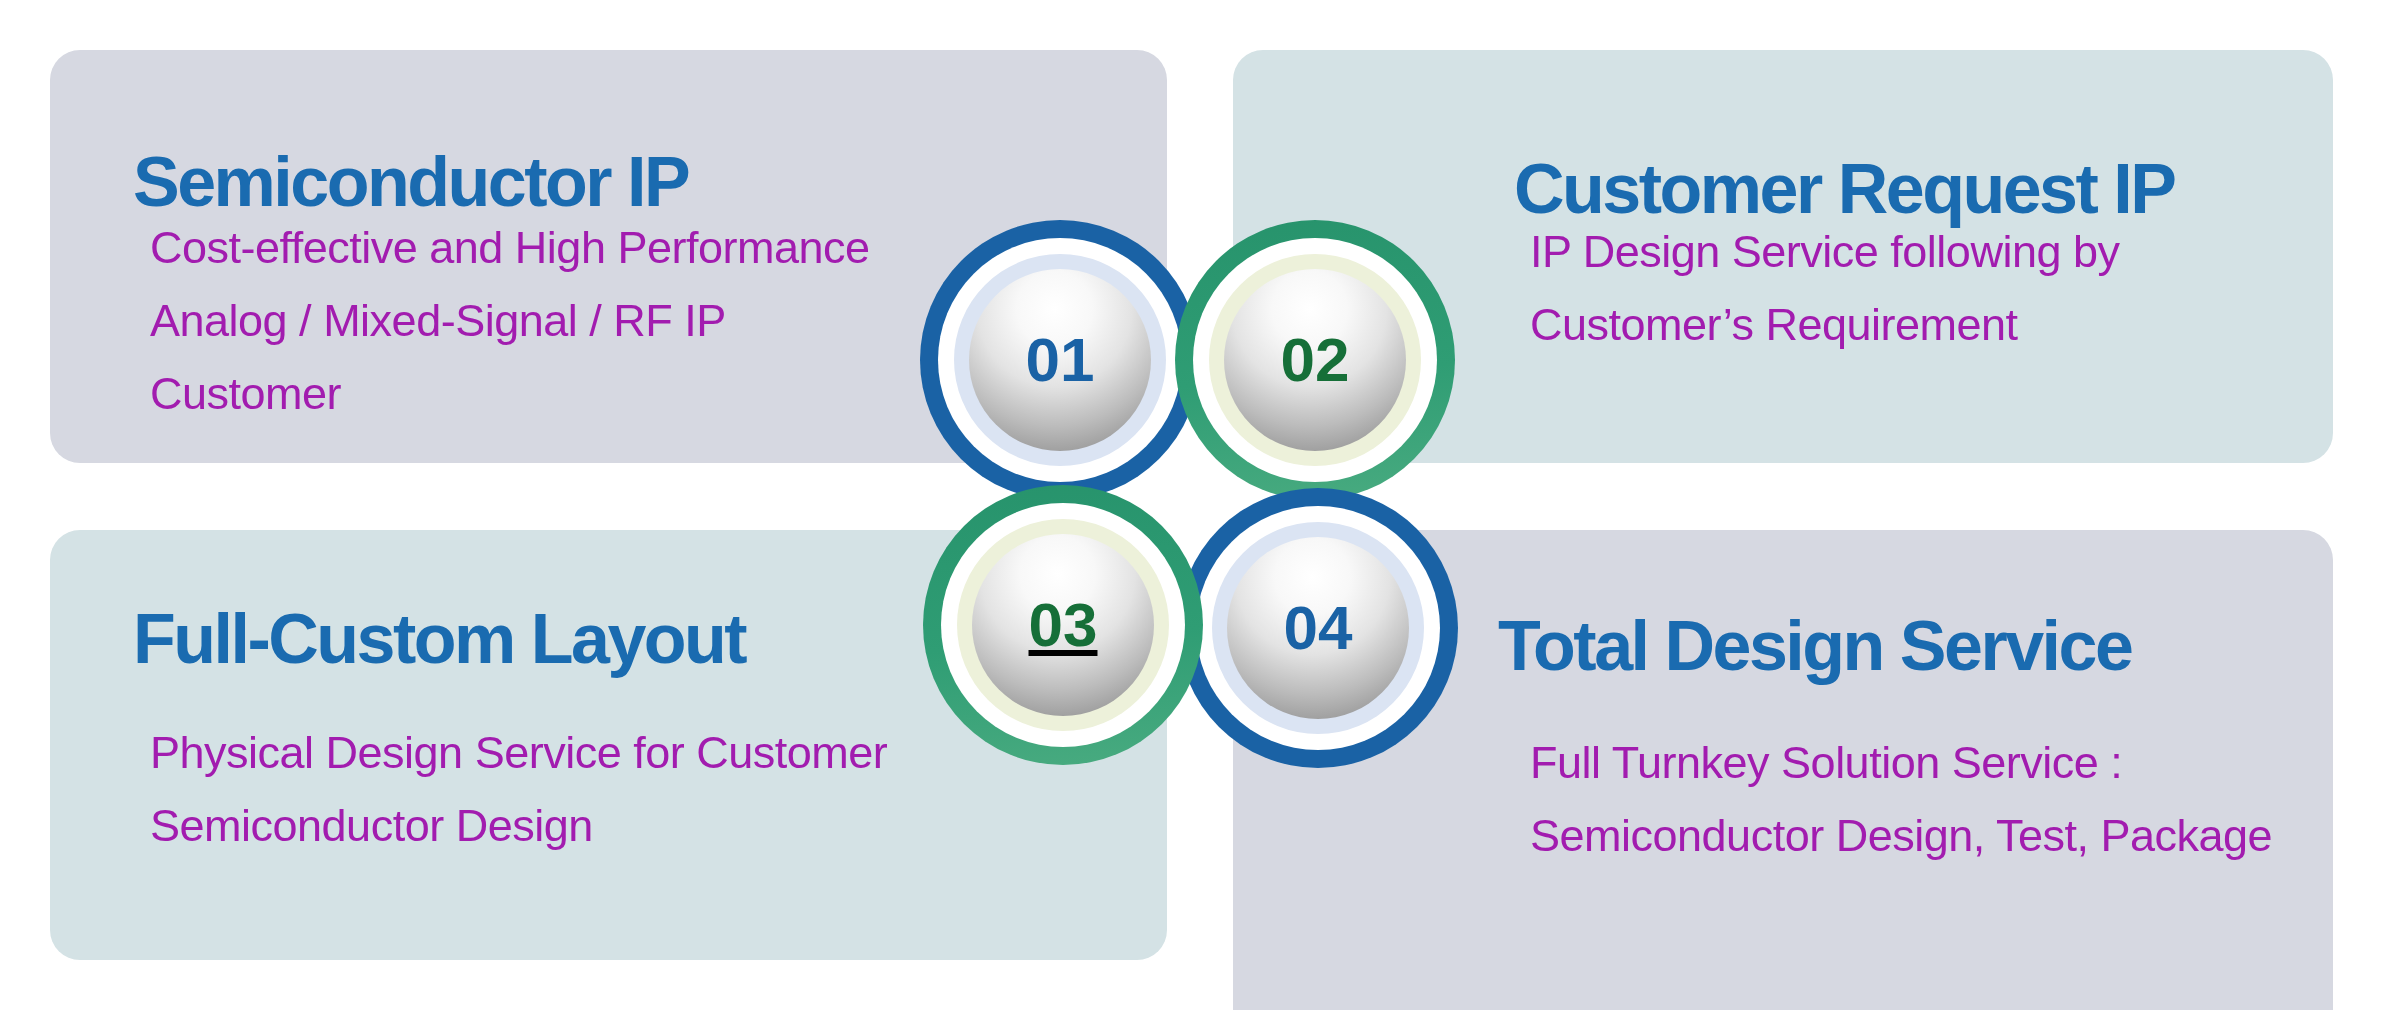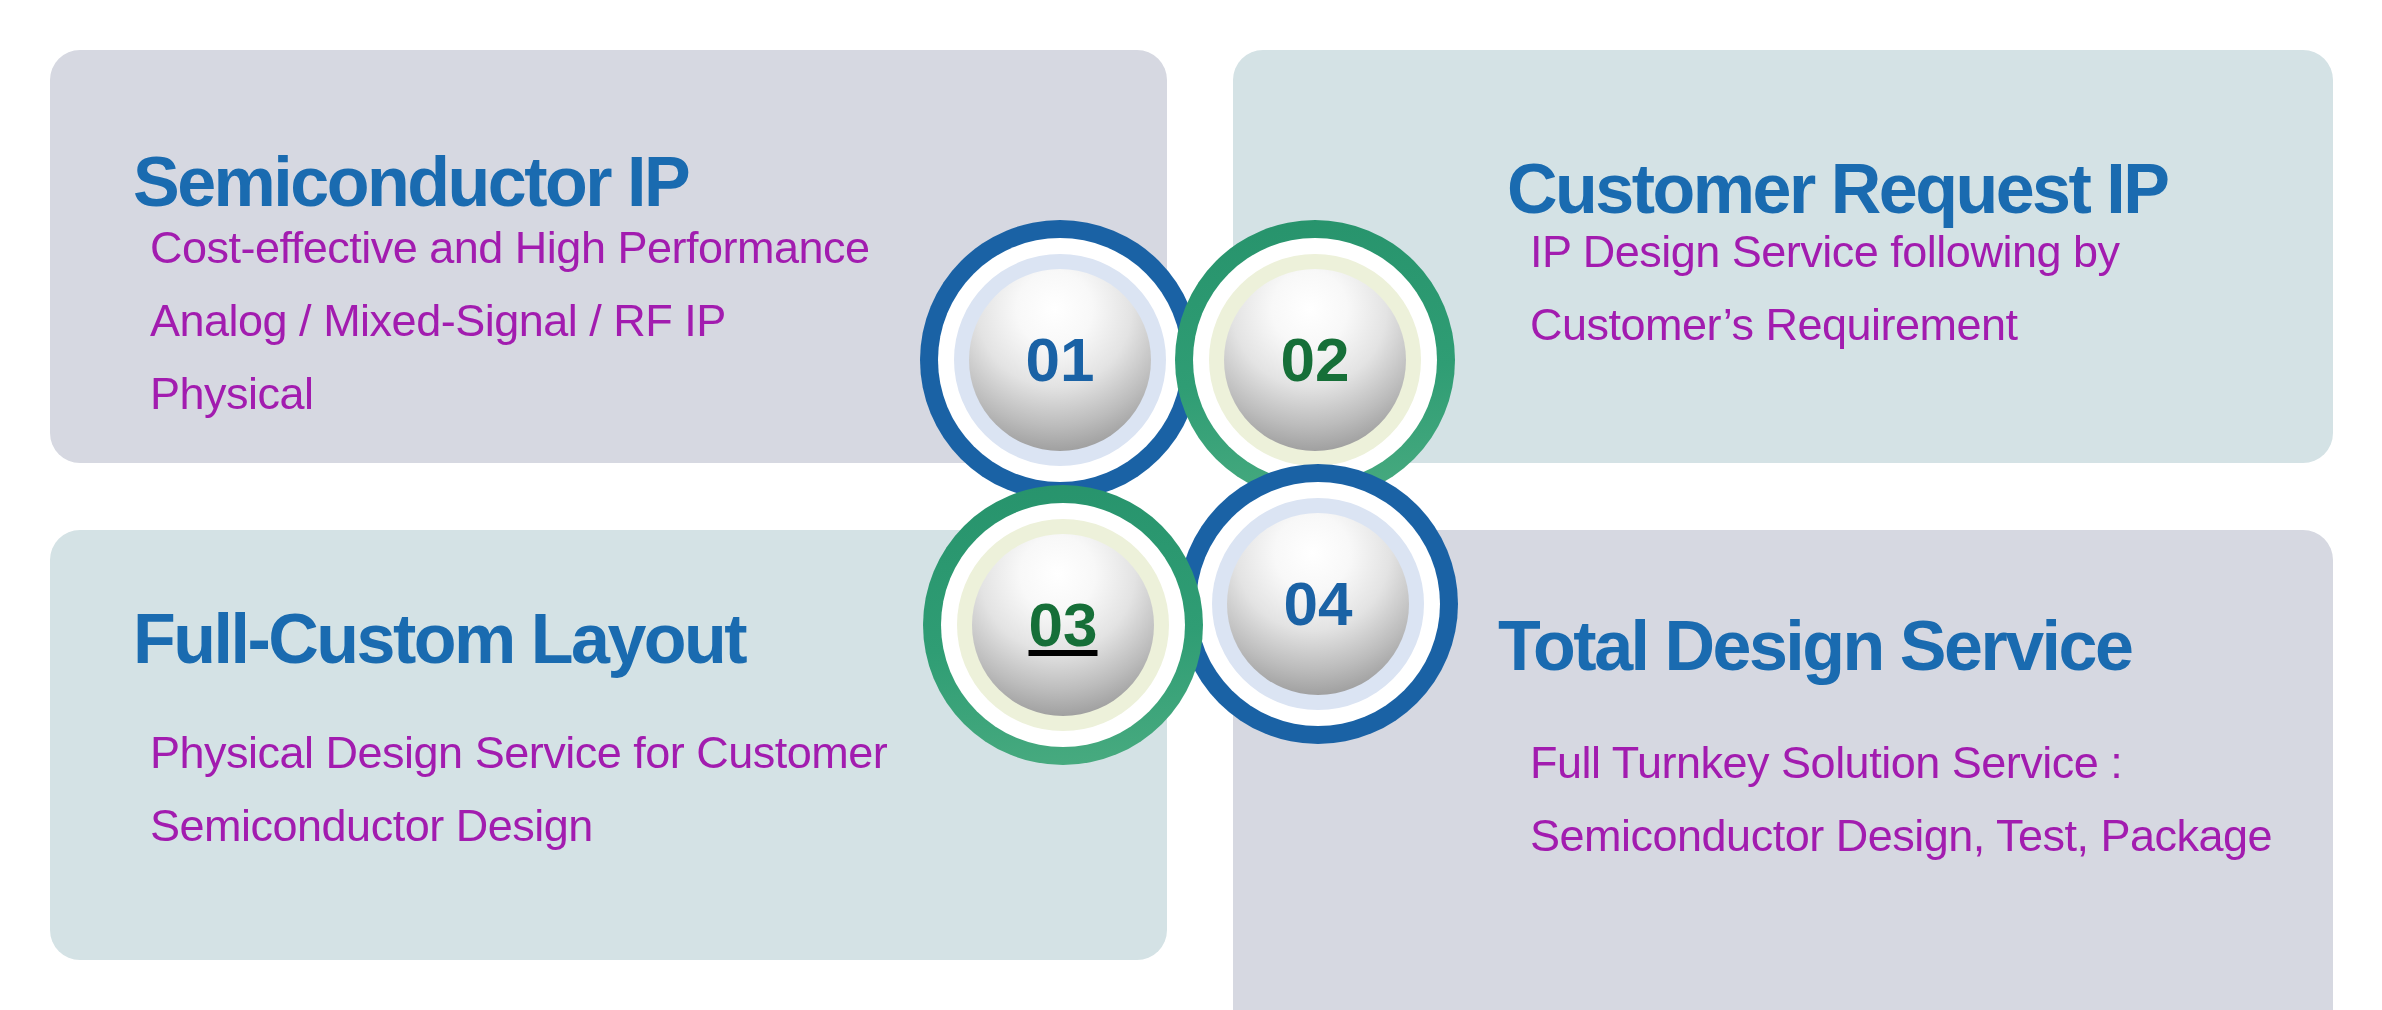--- a/index.html
+++ b/index.html
@@ -21,21 +21,21 @@
   .card-title{
     position:absolute;
     font-size:70px; font-weight:700; letter-spacing:-2.5px;
     color:#1a6bb0; line-height:1; white-space:nowrap;
   }
   .card-body{ position:absolute; color:#a21caf; font-size:45px; letter-spacing:-0.5px; }
   .body-line{ line-height:73px; white-space:nowrap; }
 
   .card-tl .card-title{ left:83px;  top:97px; }
   .card-tl .card-body { left:100px; top:161px; }
-  .card-tr .card-title{ left:274px; top:104px; }
+  .card-tr .card-title{ left:281px; top:104px; }
   .card-tr .card-body { left:297px; top:165px; }
   .card-bl .card-title{ left:83px;  top:74px; }
   .card-bl .card-body { left:100px; top:186px; }
   .card-br .card-title{ left:265px; top:81px; }
   .card-br .card-body { left:297px; top:196px; }
 
   
   .badge{
     position:absolute; width:280px; height:280px; border-radius:50%;
     padding:18px;
@@ -53,34 +53,34 @@
     display:flex; align-items:center; justify-content:center;
   }
   .badge-num{
     font-size:62px; font-weight:700; line-height:1;
   }
   .badge.blue  .badge-num{ color:#1a62a5; }
   .badge.green .badge-num{ color:#166f38; }
 
   .b01{ left:920px;  top:220px; z-index:1; }
   .b02{ left:1175px; top:220px; z-index:2; }
-  .b04{ left:1178px; top:464px; z-index:3;text-align:right; }
+  .b04{ left:1178px; top:488px; z-index:3;text-align:right; }
   .b03{ left:923px;  top:485px; z-index:4;text-decoration:underline; }
 </style>
 </head>
 <body>
 
 <div class="stage">
 
   <section class="card card-tl">
     <h2 class="card-title">Semiconductor IP</h2>
     <div class="card-body">
       <div class="body-line">Cost-effective and High Performance</div>
       <div class="body-line">Analog / Mixed-Signal / RF IP</div>
-      <div class="body-line">Physical</div>
+      <div class="body-line">Customer</div>
     </div>
   </section>
 
   <section class="card card-tr">
     <h2 class="card-title">Customer Request IP</h2>
     <div class="card-body">
       <div class="body-line">IP Design Service following by</div>
       <div class="body-line">Customer’s Requirement</div>
     </div>
   </section>

